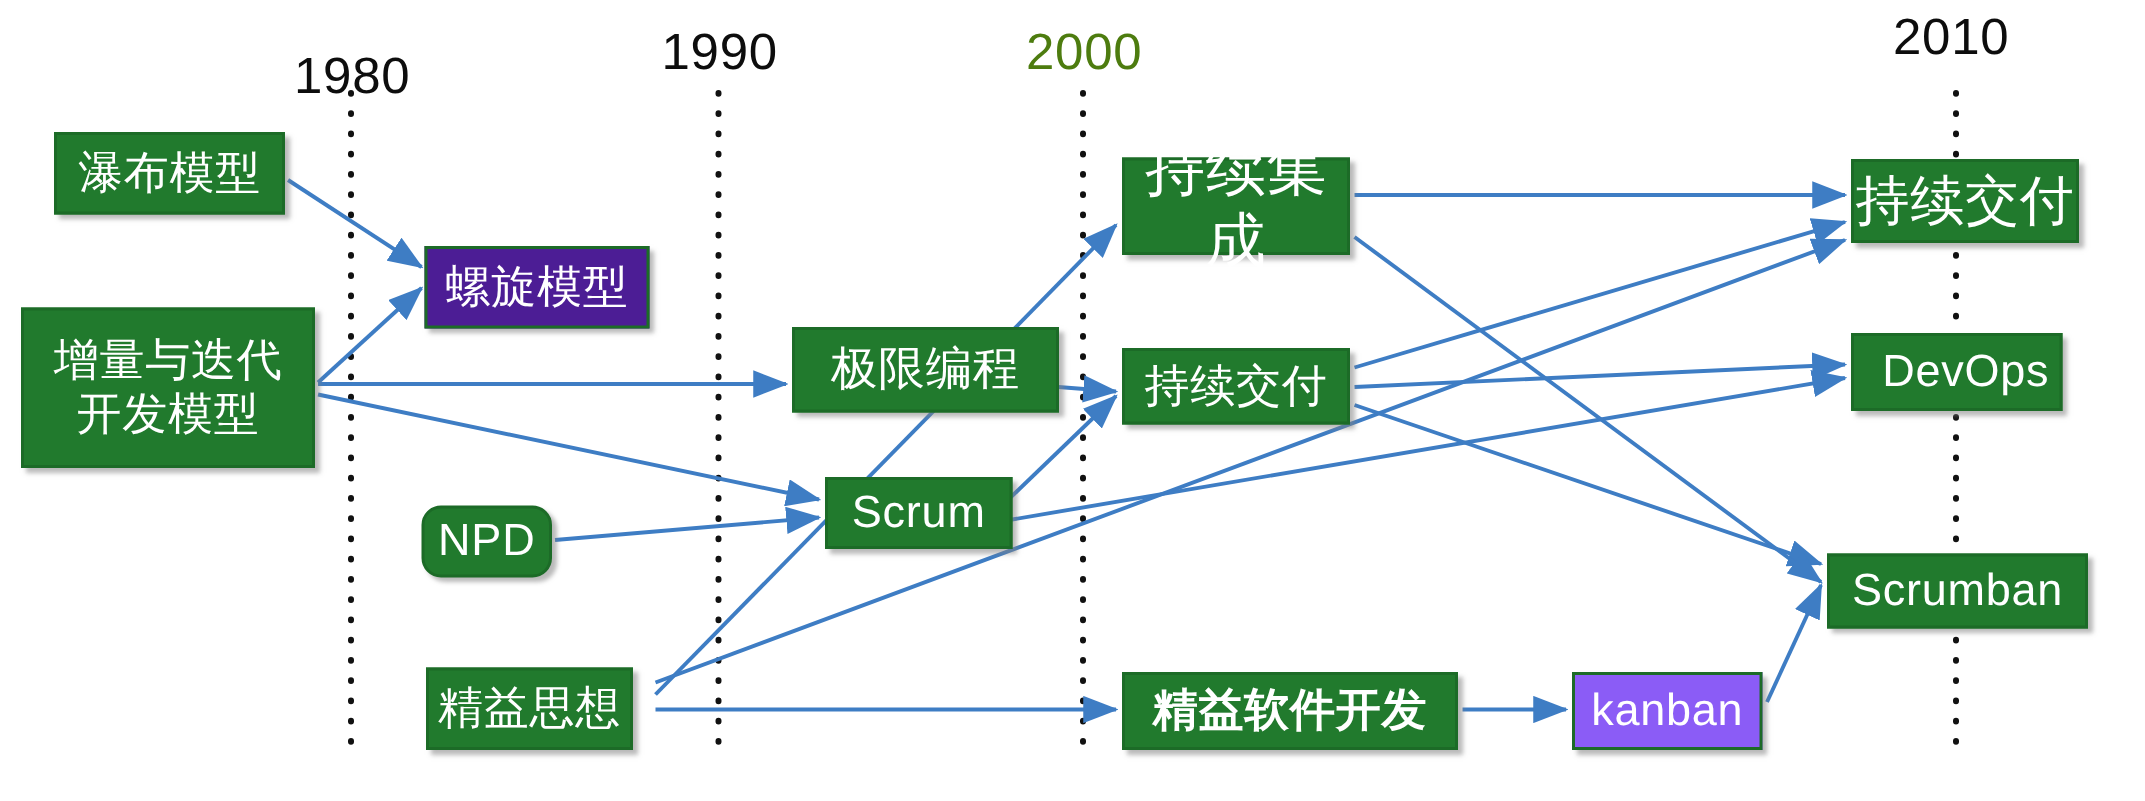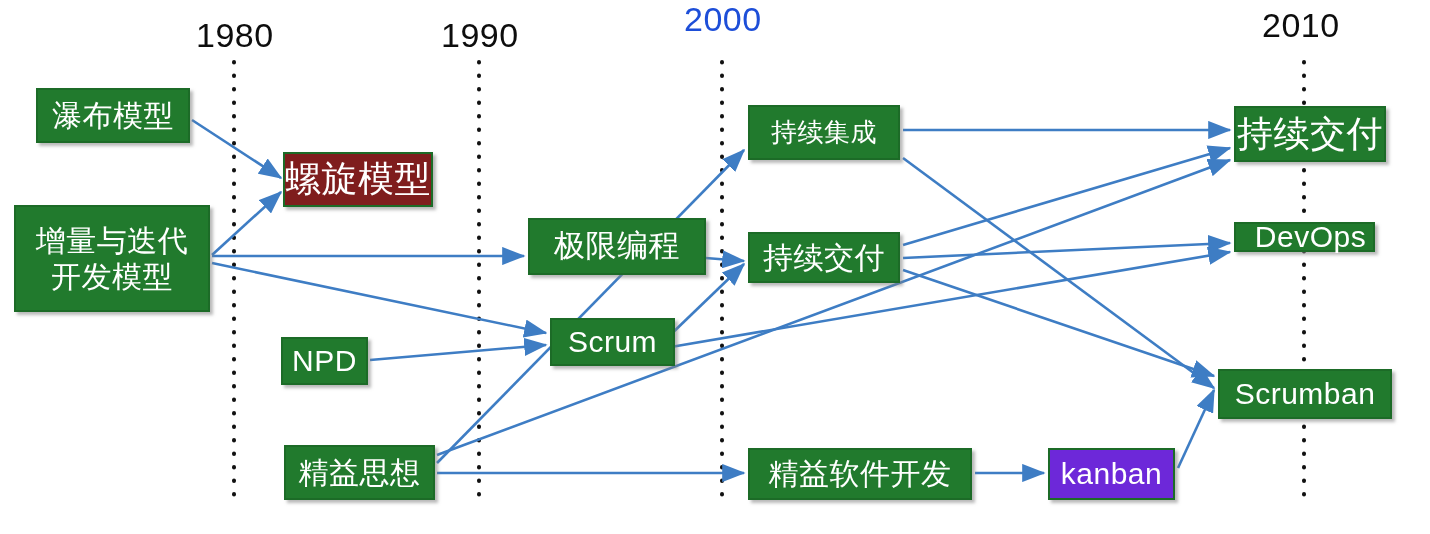--- a/index.html
+++ b/index.html
@@ -84,36 +84,36 @@
         <line x1="665" y1="348" x2="1230" y2="252" stroke="#3E7DC4" stroke-width="2.6" marker-end="url(#arrowhead)"></line>
         <line x1="903" y1="270" x2="1214" y2="376" stroke="#3E7DC4" stroke-width="2.6" marker-end="url(#arrowhead)"></line>
         <line x1="975" y1="473" x2="1044" y2="473" stroke="#3E7DC4" stroke-width="2.6" marker-end="url(#arrowhead)"></line>
         <line x1="437" y1="473" x2="744" y2="473" stroke="#3E7DC4" stroke-width="2.6" marker-end="url(#arrowhead)"></line>
         <line x1="1178" y1="468" x2="1214" y2="390" stroke="#3E7DC4" stroke-width="2.6" marker-end="url(#arrowhead)"></line>
         <line x1="903" y1="158" x2="1214" y2="388" stroke="#3E7DC4" stroke-width="2.6" marker-end="url(#arrowhead)"></line>
       </g>
   </svg>
 
   <div id="year-layer">
-      <div class="year-label" style="left: 196px; top: 18px; color: rgb(13, 13, 13);">1980</div>
+      <div class="year-label" style="left: 196px; top: 34px; color: rgb(13, 13, 13);">1980</div>
       <div class="year-label" style="left: 441px; top: 18px; color: rgb(13, 13, 13);">1990</div>
-      <div class="year-label" style="left: 684px; top: 2px; color: #1d4ed8;">2000</div>
+      <div class="year-label" style="left: 684px; top: 18px; color: #4d7c0f;">2000</div>
       <div class="year-label" style="left: 1262px; top: 8px; color: rgb(13, 13, 13);">2010</div>
     </div>
   <div id="node-layer">
       <div class="node" style="left: 36px; top: 88px; width: 154px; height: 55px; font-size: 30px; background: rgb(33, 122, 45); border-color: rgb(28, 107, 39); color: rgb(255, 255, 255);"><span>瀑布模型</span></div>
-      <div class="node" style="left: 283px; top: 152px; width: 150px; height: 55px; font-size: 36px; background: #7f1d1d; border-color: rgb(28, 107, 39); color: rgb(255, 255, 255);"><span>螺旋模型</span></div>
+      <div class="node" style="left: 283px; top: 164px; width: 150px; height: 55px; font-size: 30px; background: #4c1d95; border-color: rgb(28, 107, 39); color: rgb(255, 255, 255);"><span>螺旋模型</span></div>
       <div class="node" style="left: 14px; top: 205px; width: 196px; height: 107px; font-size: 30px; background: rgb(33, 122, 45); border-color: rgb(28, 107, 39); color: rgb(255, 255, 255); justify-content: center;"><span>增量与迭代
 开发模型</span></div>
       <div class="node" style="left: 528px; top: 218px; width: 178px; height: 57px; font-size: 31px; background: rgb(33, 122, 45); border-color: rgb(28, 107, 39); color: rgb(255, 255, 255);"><span>极限编程</span></div>
       <div class="node" style="left: 550px; top: 318px; width: 125px; height: 48px; font-size: 30px; background: rgb(33, 122, 45); border-color: rgb(28, 107, 39); color: rgb(255, 255, 255);"><span>Scrum</span></div>
-      <div class="node" style="left: 281px; top: 337px; width: 87px; height: 48px; font-size: 30px; background: rgb(33, 122, 45); border-color: rgb(28, 107, 39); color: rgb(255, 255, 255);"><span>NPD</span></div>
-      <div class="node" style="left: 748px; top: 105px; width: 152px; height: 55px; font-size: 26px; background: rgb(33, 122, 45); border-color: rgb(28, 107, 39); color: rgb(255, 255, 255);"><span>持续集成</span></div>
+      <div class="node" style="left: 281px; top: 337px; width: 87px; height: 48px; font-size: 30px; background: rgb(33, 122, 45); border-color: rgb(28, 107, 39); color: rgb(255, 255, 255); border-radius: 13px;"><span>NPD</span></div>
+      <div class="node" style="left: 748px; top: 105px; width: 152px; height: 65px; font-size: 40px; background: rgb(33, 122, 45); border-color: rgb(28, 107, 39); color: rgb(255, 255, 255);"><span>持续集成</span></div>
       <div class="node" style="left: 748px; top: 232px; width: 152px; height: 51px; font-size: 30px; background: rgb(33, 122, 45); border-color: rgb(28, 107, 39); color: rgb(255, 255, 255);"><span>持续交付</span></div>
-      <div class="node" style="left: 284px; top: 445px; width: 151px; height: 55px; font-size: 30px; background: rgb(33, 122, 45); border-color: rgb(28, 107, 39); color: rgb(255, 255, 255);"><span>精益思想</span></div>
-      <div class="node" style="left: 748px; top: 448px; width: 224px; height: 52px; font-size: 30px; background: rgb(33, 122, 45); border-color: rgb(28, 107, 39); color: rgb(255, 255, 255);"><span>精益软件开发</span></div>
-      <div class="node" style="left: 1048px; top: 448px; width: 127px; height: 52px; font-size: 30px; background: #6d28d9; border-color: rgb(28, 107, 39); color: rgb(255, 255, 255);"><span>kanban</span></div>
+      <div class="node" style="left: 284px; top: 445px; width: 138px; height: 55px; font-size: 30px; background: rgb(33, 122, 45); border-color: rgb(28, 107, 39); color: rgb(255, 255, 255);"><span>精益思想</span></div>
+      <div class="node" style="left: 748px; top: 448px; width: 224px; height: 52px; font-size: 30px; background: rgb(33, 122, 45); border-color: rgb(28, 107, 39); color: rgb(255, 255, 255); font-weight: bold;"><span>精益软件开发</span></div>
+      <div class="node" style="left: 1048px; top: 448px; width: 127px; height: 52px; font-size: 30px; background: #8b5cf6; border-color: rgb(28, 107, 39); color: rgb(255, 255, 255);"><span>kanban</span></div>
       <div class="node" style="left: 1234px; top: 106px; width: 152px; height: 56px; font-size: 36px; background: rgb(33, 122, 45); border-color: rgb(28, 107, 39); color: rgb(255, 255, 255);"><span>持续交付</span></div>
-      <div class="node" style="left: 1234px; top: 222px; width: 141px; height: 30px; font-size: 30px; background: rgb(33, 122, 45); border-color: rgb(28, 107, 39); color: rgb(255, 255, 255); padding-left: 12px;"><span>DevOps</span></div>
+      <div class="node" style="left: 1234px; top: 222px; width: 141px; height: 52px; font-size: 30px; background: rgb(33, 122, 45); border-color: rgb(28, 107, 39); color: rgb(255, 255, 255); padding-left: 12px;"><span>DevOps</span></div>
       <div class="node" style="left: 1218px; top: 358px; width: 174px; height: 50px; font-size: 30px; background: rgb(33, 122, 45); border-color: rgb(28, 107, 39); color: rgb(255, 255, 255); margin-top: 11px;"><span>Scrumban</span></div>
     </div>
 
 </div>
 
 </body></html>

